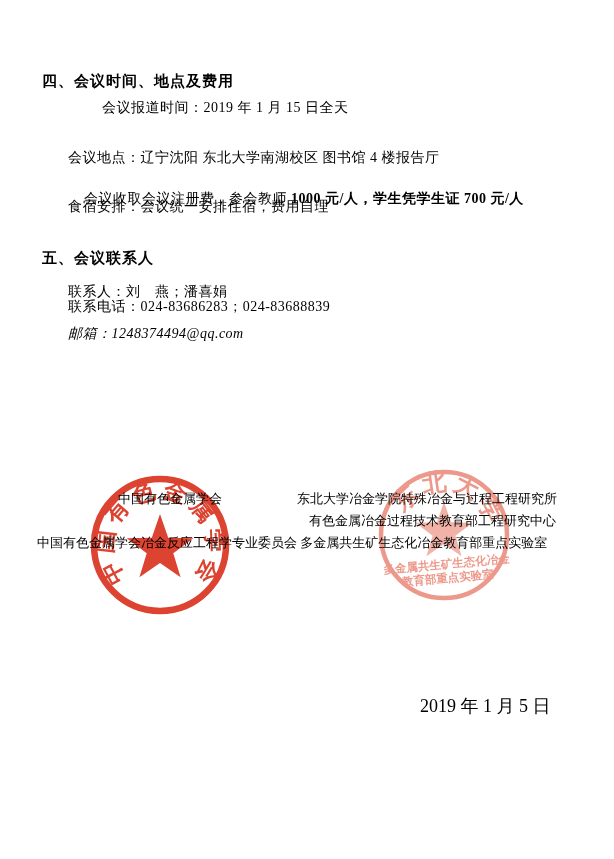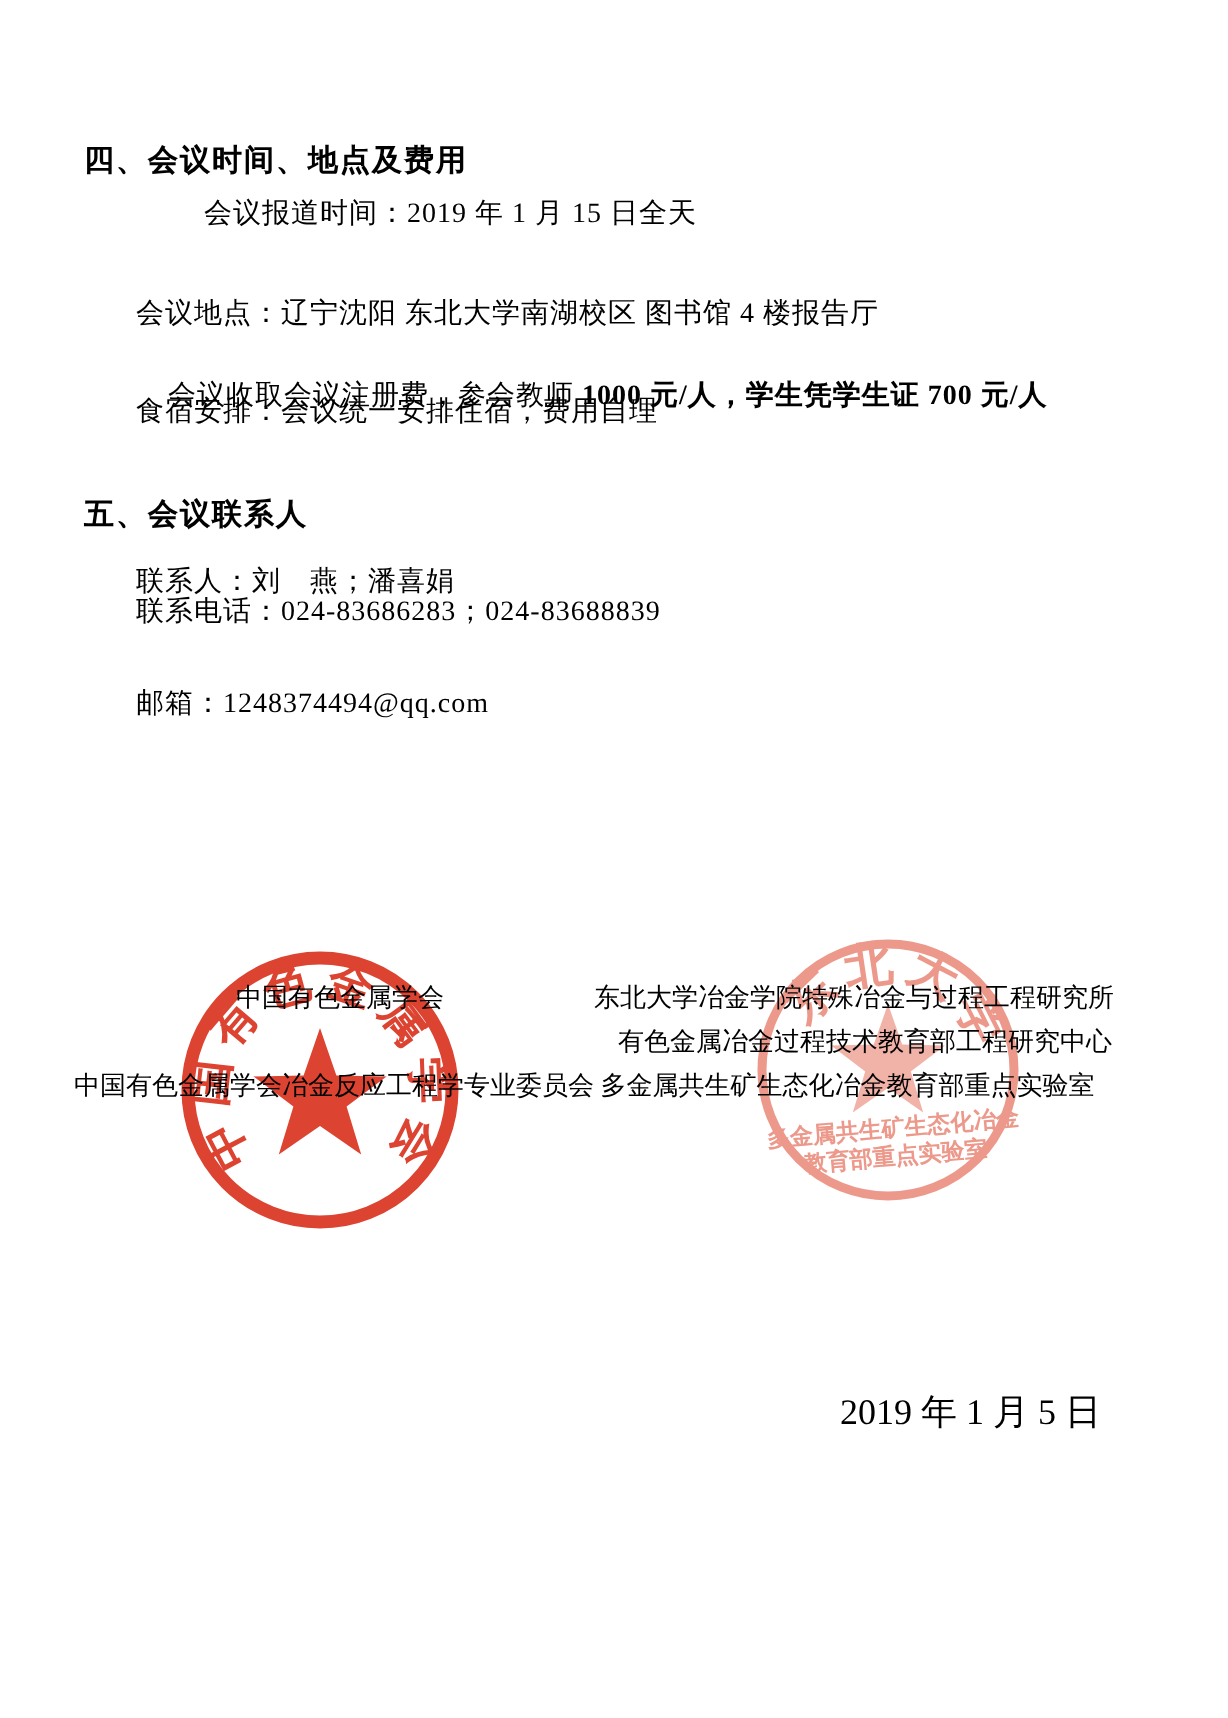--- a/index.html
+++ b/index.html
@@ -76,21 +76,21 @@
 
   <div class="abs body-line" style="left:68px;top:199px;">食宿安排：会议统一安排住宿，费用自理</div>
 
   <div class="abs heading" style="left:42px;top:249px;">五、会议联系人</div>
 
   <div class="abs body-line" style="left:68px;top:284px;text-align:center;">联系人：刘　燕；潘喜娟</div>
 
   <div class="abs body-line" style="left:68px;top:299px;">联系电话：024-83686283；024-83688839</div>
 
 
-  <div class="abs body-line" style="left:68px;top:345px;">邮箱：1248374494@qq.com</div>
+  <div class="abs body-line" style="left:68px;top:326px;font-style:italic;">邮箱：1248374494@qq.com</div>
 
   <div class="abs org-line" style="left:118px;top:492px;">中国有色金属学会</div>
 
   <div class="abs org-line right-align" style="right:57px;top:492px;">东北大学冶金学院特殊冶金与过程工程研究所</div>
 
   <div class="abs org-line right-align" style="right:58px;top:514px;">有色金属冶金过程技术教育部工程研究中心</div>
 
   <div class="abs org-line" style="left:37px;top:536px;">中国有色金属学会冶金反应工程学专业委员会 多金属共生矿生态化冶金教育部重点实验室</div>
 
   <div class="abs date-line" style="left:420px;top:696px;">2019 年 1 月 5 日</div>

